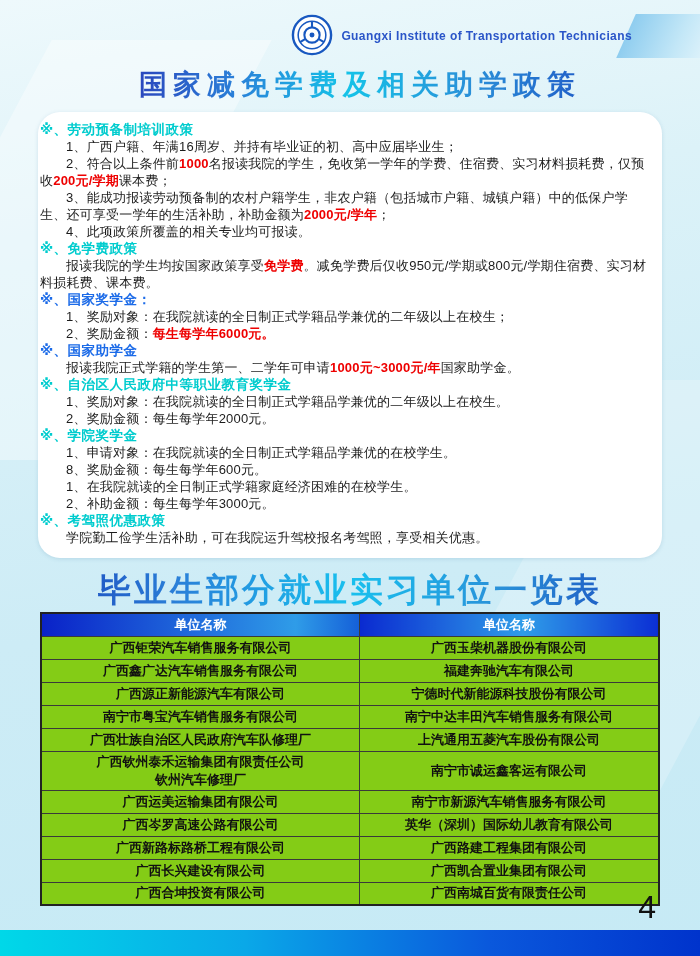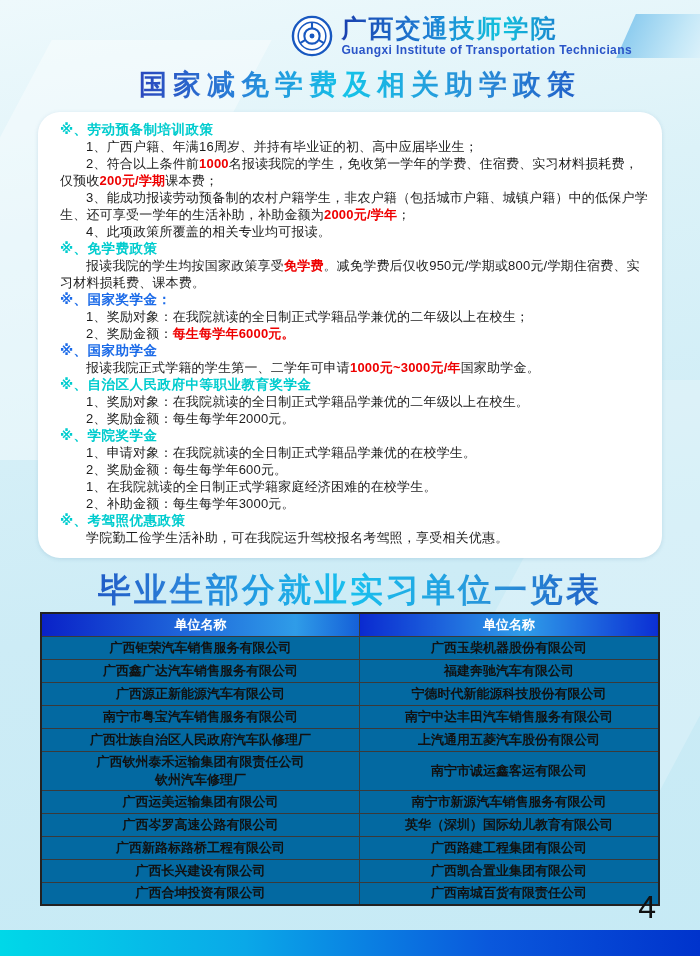--- a/index.html
+++ b/index.html
@@ -31,31 +31,31 @@
     font-size:28px; font-weight:bold; letter-spacing:6px;
     background:linear-gradient(90deg,#c01010 0%,#2a35b5 14%,#2a7fd8 32%,#15c3e8 48%,#2a8fd8 66%,#1e55c5 85%,#1a2fa5 100%);
     -webkit-background-clip:text; background-clip:text; color:transparent; }
   .title2 { position:absolute; top:568px; left:0; width:100%; text-align:center;
     font-size:33px; font-weight:bold; letter-spacing:3px;
     background:linear-gradient(90deg,#1530b0 0%,#2a7fd8 25%,#18c0ee 50%,#2a8fd8 72%,#1535b5 100%);
     -webkit-background-clip:text; background-clip:text; color:transparent; }
 
   
   .policy-box { position:absolute; left:38px; top:112px; width:624px; height:446px;
-    background:#ffffff; border-radius:22px; padding:9px 14px 6px 22px;
+    background:#ffffff; border-radius:22px; padding:9px 14px 6px 2px;
     box-shadow:0 1px 4px rgba(60,120,160,0.18); }
   .policy-heading { font-size:13.5px; font-weight:bold; line-height:17px; letter-spacing:0.5px; }
   .policy-heading.cyan { color:#00ccce; }
   .policy-heading.blue { color:#1c6be8; }
   .policy-item { font-size:13px; color:#1c1c1c; line-height:17px; text-indent:2em; letter-spacing:0.2px; }
   .policy-item .red { color:#ee0000; font-weight:bold; }
 
   
   .units-table { position:absolute; left:40px; top:612px; width:620px;
-    border-collapse:collapse; table-layout:fixed; background:#0369a1; }
+    border-collapse:collapse; table-layout:fixed; background:#84cc16; }
   .units-table th, .units-table td { border:1px solid #3a3a3a; text-align:center; vertical-align:middle; }
   .units-table { border:2px solid #222; }
   .units-table th { height:23px; font-size:13px; font-weight:bold; color:#ffffff;
     background:linear-gradient(90deg,#0a2ad0 0%,#2f9ce8 55%,#0b2fd4 100%); }
   .units-table th:first-child { background:linear-gradient(90deg,#0a22c8 0%,#2f9ce8 80%,#1560d8 100%); }
   .units-table td { height:23px; font-size:13px; font-weight:bold; color:#111; padding:1px 12px; }
   .col-left { width:51.5%; } .col-right { width:48.5%; }
 
   
   .page-number { position:absolute; right:44px; bottom:30px; font-size:32px; color:#111;
@@ -77,21 +77,20 @@
         <circle cx="22" cy="22" r="20" fill="#ffffff" stroke="#1858c0" stroke-width="2.5"></circle>
         <circle cx="22" cy="22" r="14.5" fill="none" stroke="#1858c0" stroke-width="1.6"></circle>
         <circle cx="22" cy="22" r="8" fill="none" stroke="#1858c0" stroke-width="2.2"></circle>
         <circle cx="22" cy="22" r="2.6" fill="#1858c0"></circle>
         <line x1="22" y1="14" x2="22" y2="7.5" stroke="#1858c0" stroke-width="2.2"></line>
         <line x1="15.2" y1="26" x2="9.5" y2="29.5" stroke="#1858c0" stroke-width="2.2"></line>
         <line x1="28.8" y1="26" x2="34.5" y2="29.5" stroke="#1858c0" stroke-width="2.2"></line>
       </svg>
     </span>
     <span class="brand-text">
-      <span class="school-name">广西交通技师学院</span>
       <span class="school-name-en">Guangxi Institute of Transportation Technicians</span>
     </span>
   </div>
 </div>
 
 <div class="title1">国家减免学费及相关助学政策</div>
 
 <div class="policy-box" id="policy-list">
     <div class="policy-heading cyan">※、劳动预备制培训政策</div>
     <div class="policy-item"><span>1、广西户籍、年满16周岁、并持有毕业证的初、高中应届毕业生；</span></div>
@@ -103,21 +102,21 @@
     <div class="policy-heading blue">※、国家奖学金：</div>
     <div class="policy-item"><span>1、奖励对象：在我院就读的全日制正式学籍品学兼优的二年级以上在校生；</span></div>
     <div class="policy-item"><span>2、奖励金额：</span><span class="red">每生每学年6000元。</span></div>
     <div class="policy-heading blue">※、国家助学金</div>
     <div class="policy-item"><span>报读我院正式学籍的学生第一、二学年可申请</span><span class="red">1000元~3000元/年</span><span>国家助学金。</span></div>
     <div class="policy-heading cyan">※、自治区人民政府中等职业教育奖学金</div>
     <div class="policy-item"><span>1、奖励对象：在我院就读的全日制正式学籍品学兼优的二年级以上在校生。</span></div>
     <div class="policy-item"><span>2、奖励金额：每生每学年2000元。</span></div>
     <div class="policy-heading cyan">※、学院奖学金</div>
     <div class="policy-item"><span>1、申请对象：在我院就读的全日制正式学籍品学兼优的在校学生。</span></div>
-    <div class="policy-item"><span>2、奖励金额：每生每学年600元。</span></div>
+    <div class="policy-item"><span>8、奖励金额：每生每学年600元。</span></div>
     <div class="policy-item"><span>1、在我院就读的全日制正式学籍家庭经济困难的在校学生。</span></div>
     <div class="policy-item"><span>2、补助金额：每生每学年3000元。</span></div>
     <div class="policy-heading cyan">※、考驾照优惠政策</div>
     <div class="policy-item"><span>学院勤工俭学生活补助，可在我院运升驾校报名考驾照，享受相关优惠。</span></div>
   </div>
 
 <div class="title2">毕业生部分就业实习单位一览表</div>
 
 <table class="units-table">
   <colgroup>

